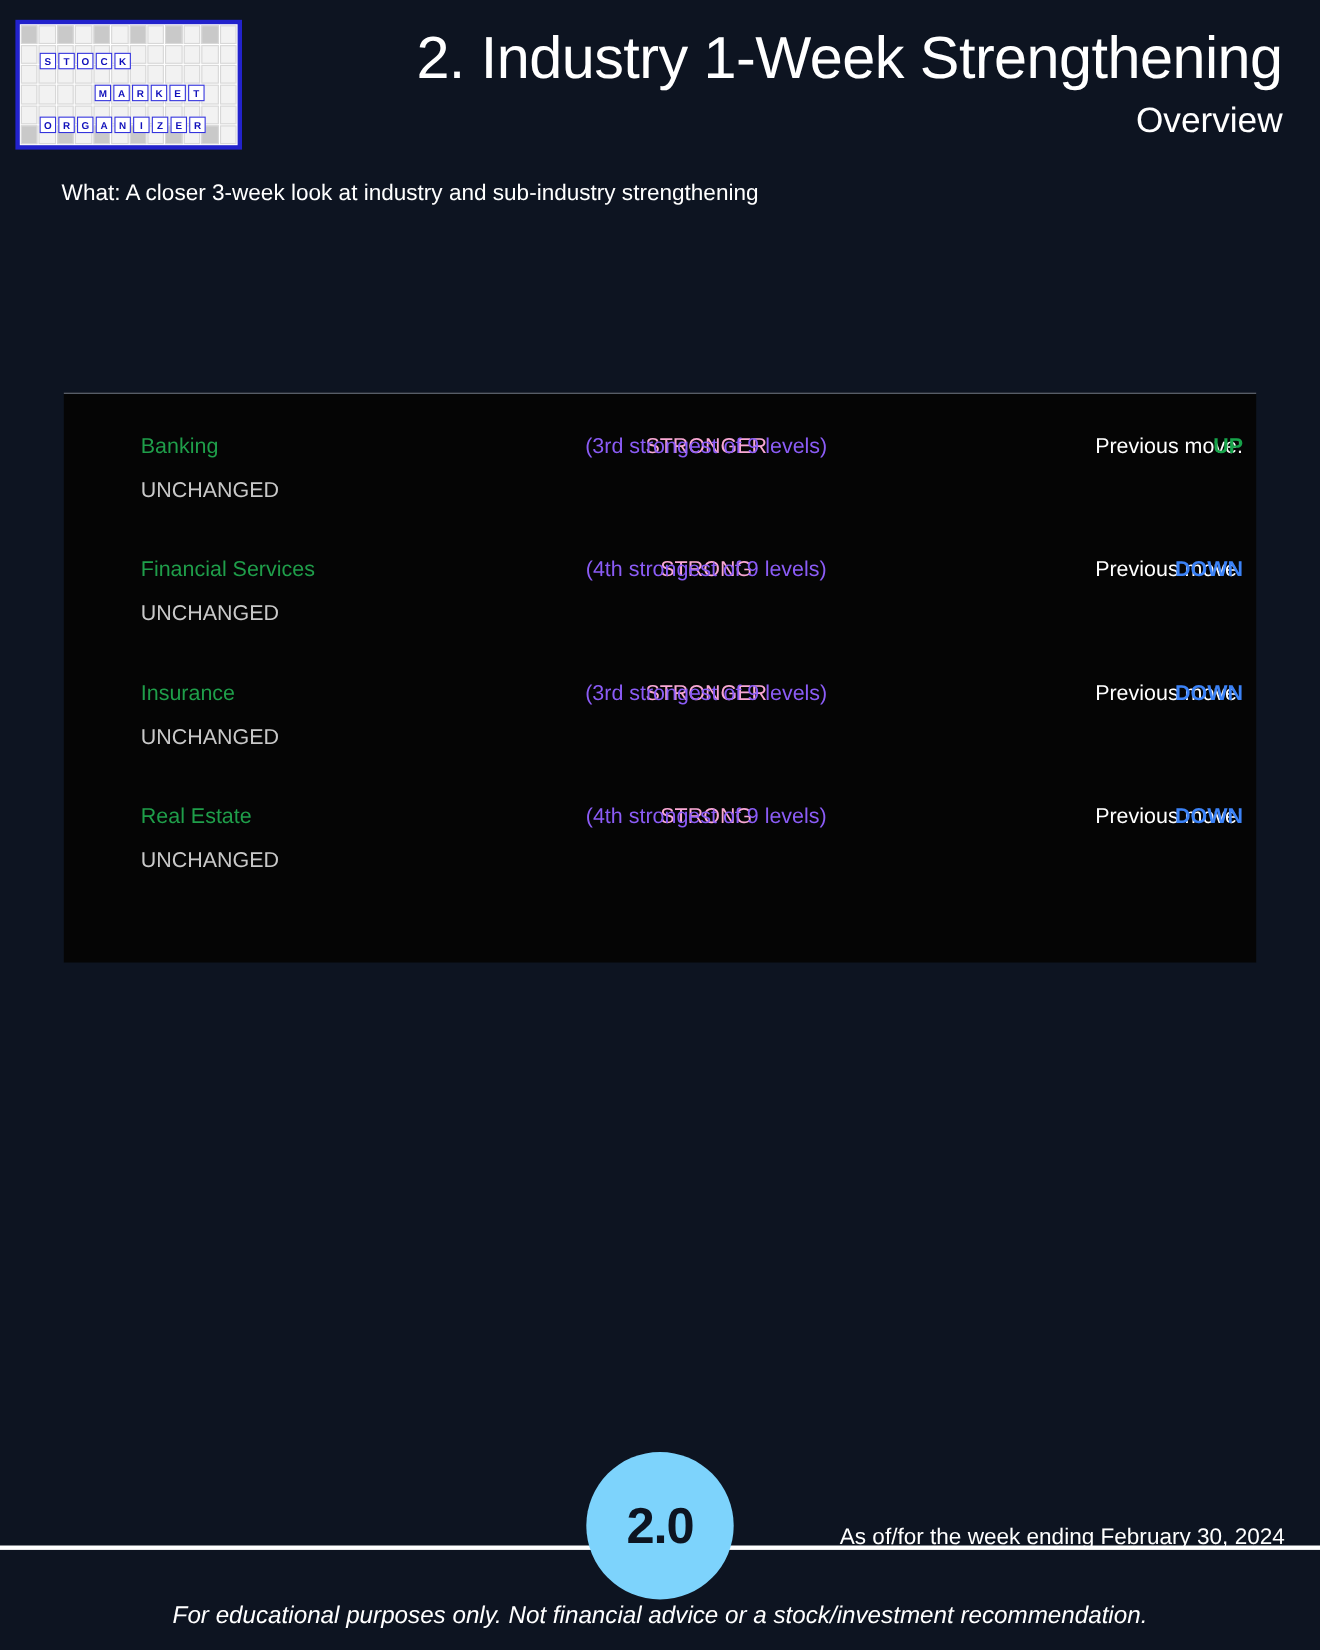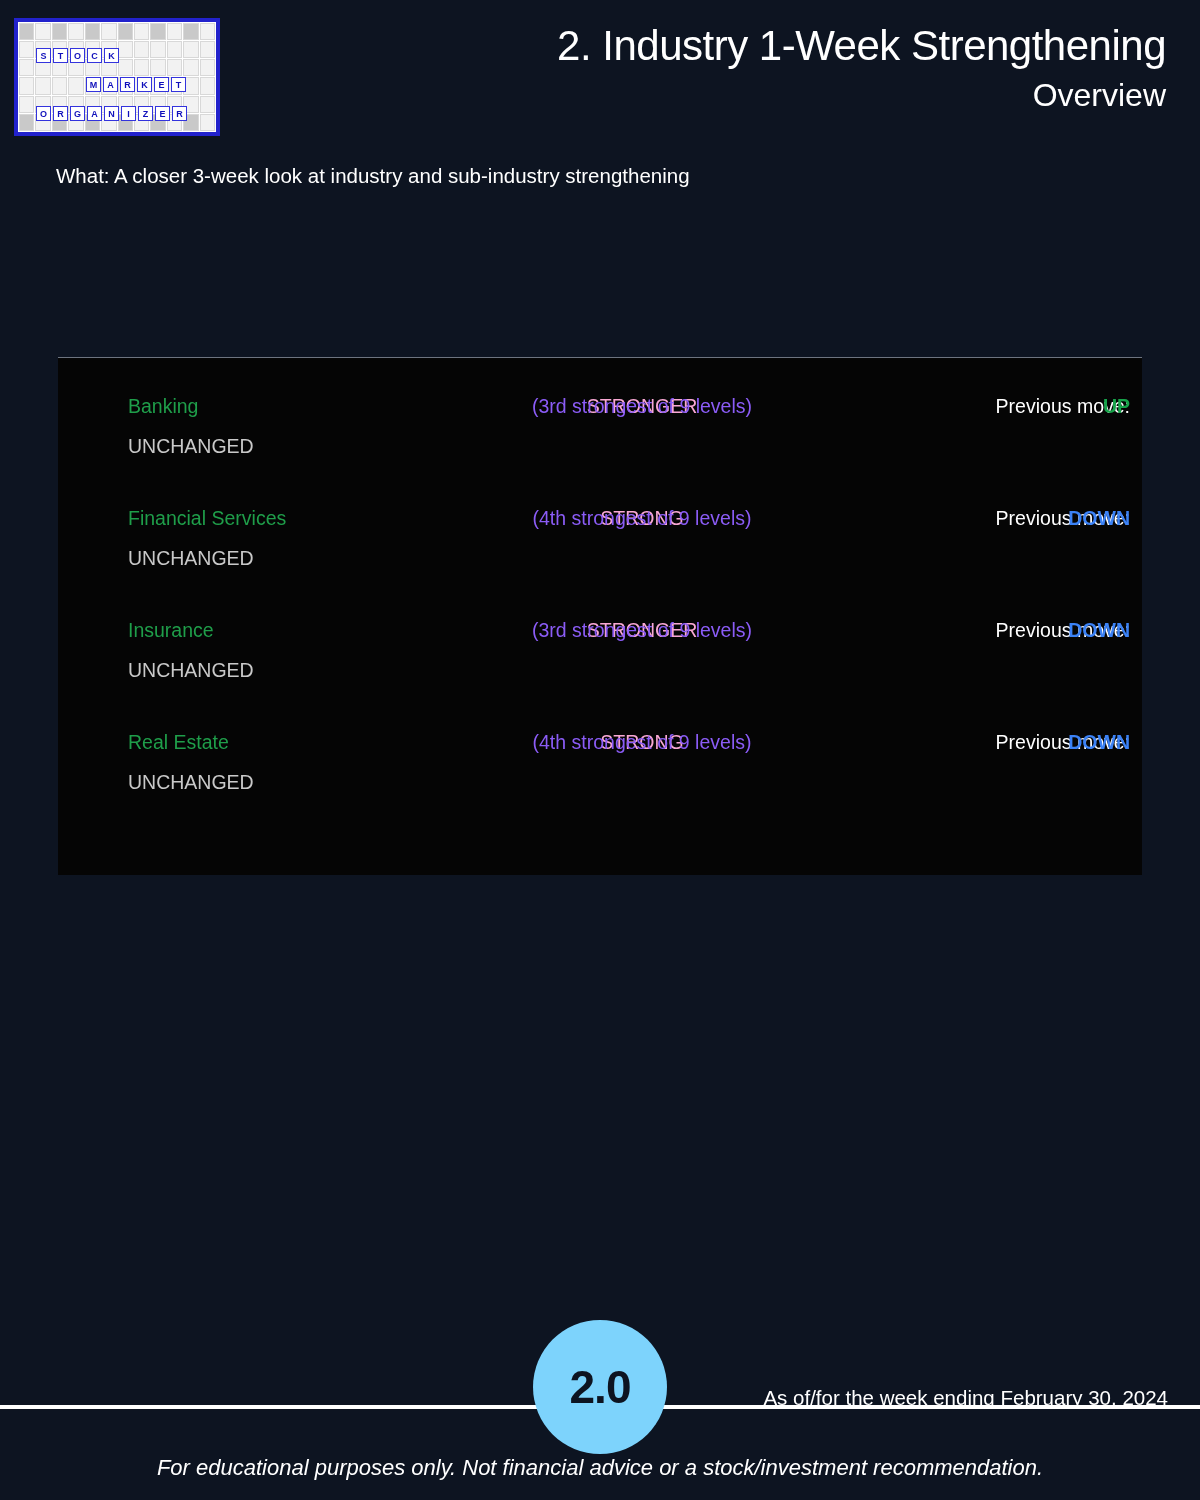--- a/index.html
+++ b/index.html
@@ -73,21 +73,21 @@
   .word-market { left: 72px; top: 59px; }
   .word-organizer { left: 22px; top: 88px; }
 
   .title-block {
     position: absolute;
     right: 34px;
     top: 22px;
     text-align: right;
   }
   .main-title {
-    font-size: 42px;
+    font-size: 54px;
     font-weight: 400;
     letter-spacing: -0.5px;
     line-height: 1.15;
     text-align: right;
   }
   .sub-title {
     font-size: 32px;
     font-weight: 400;
     line-height: 1.2;
     margin-top: 6px;

